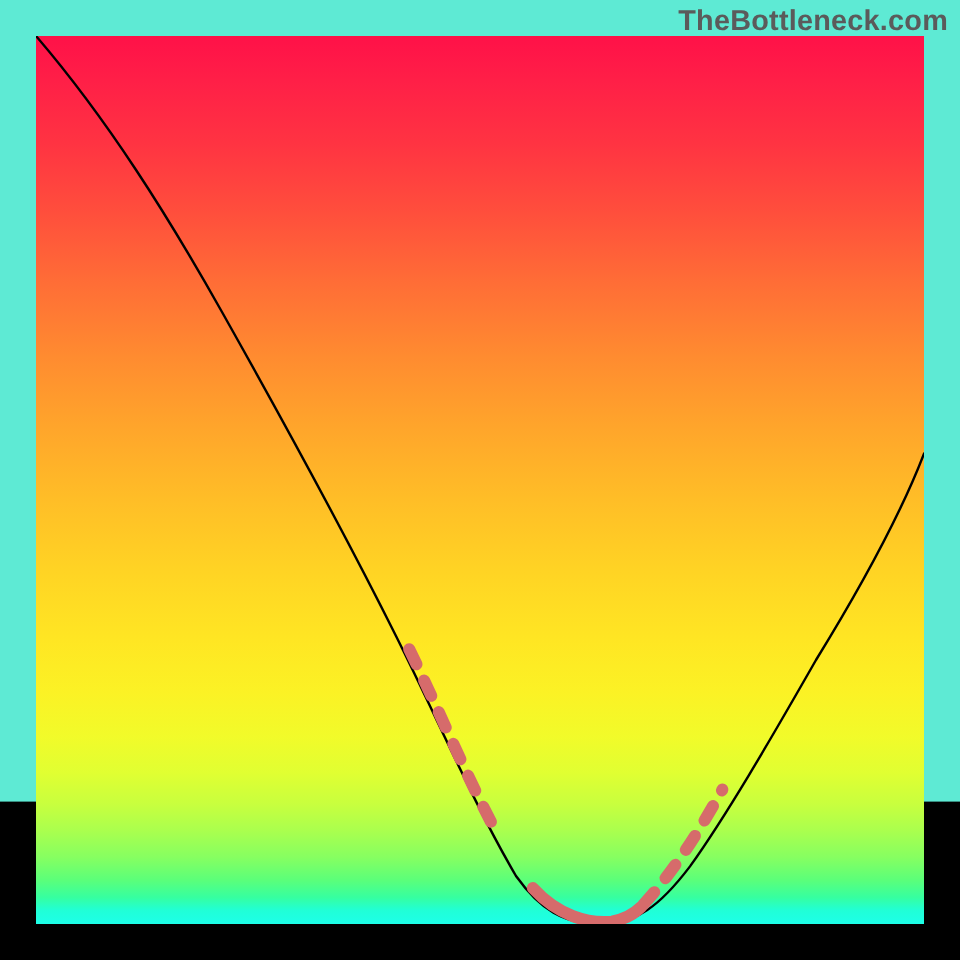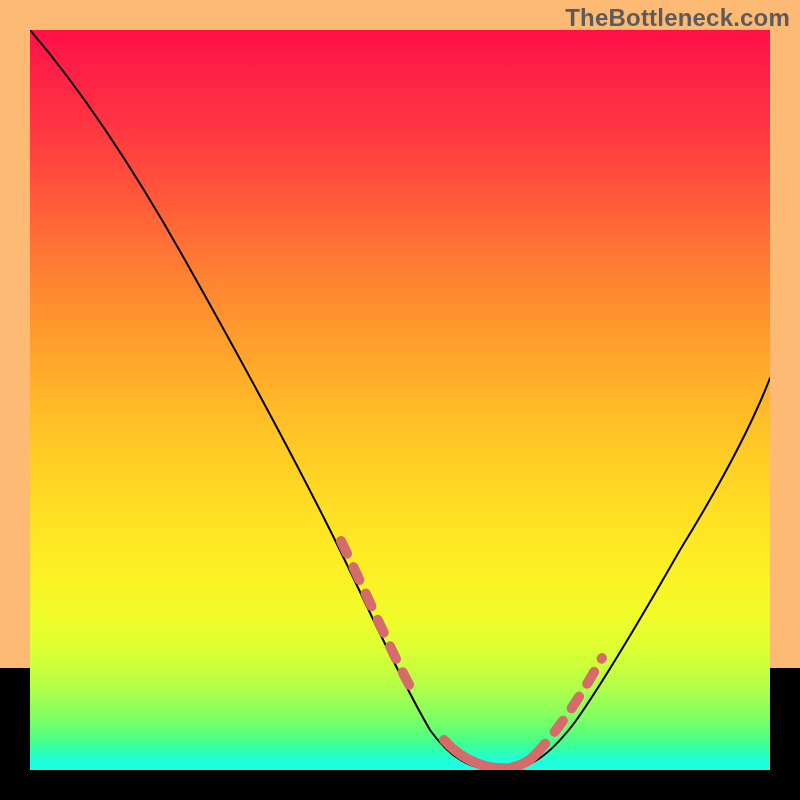--- a/index.html
+++ b/index.html
@@ -8,21 +8,21 @@
     width: 800px;
     height: 800px;
     background: #000;
     overflow: hidden;
     font-family: Arial, Helvetica, sans-serif;
   }
   .frame {
     position: relative;
     width: 800px;
     height: 668px;
-    background: #fdba74;
+    background: #5eead4;
   }
   .watermark {
     position: absolute;
     top: 4px;
     right: 10px;
     color: #5b5b5b;
     font-size: 24px;
     font-weight: 600;
     letter-spacing: 0.2px;
     z-index: 10;

